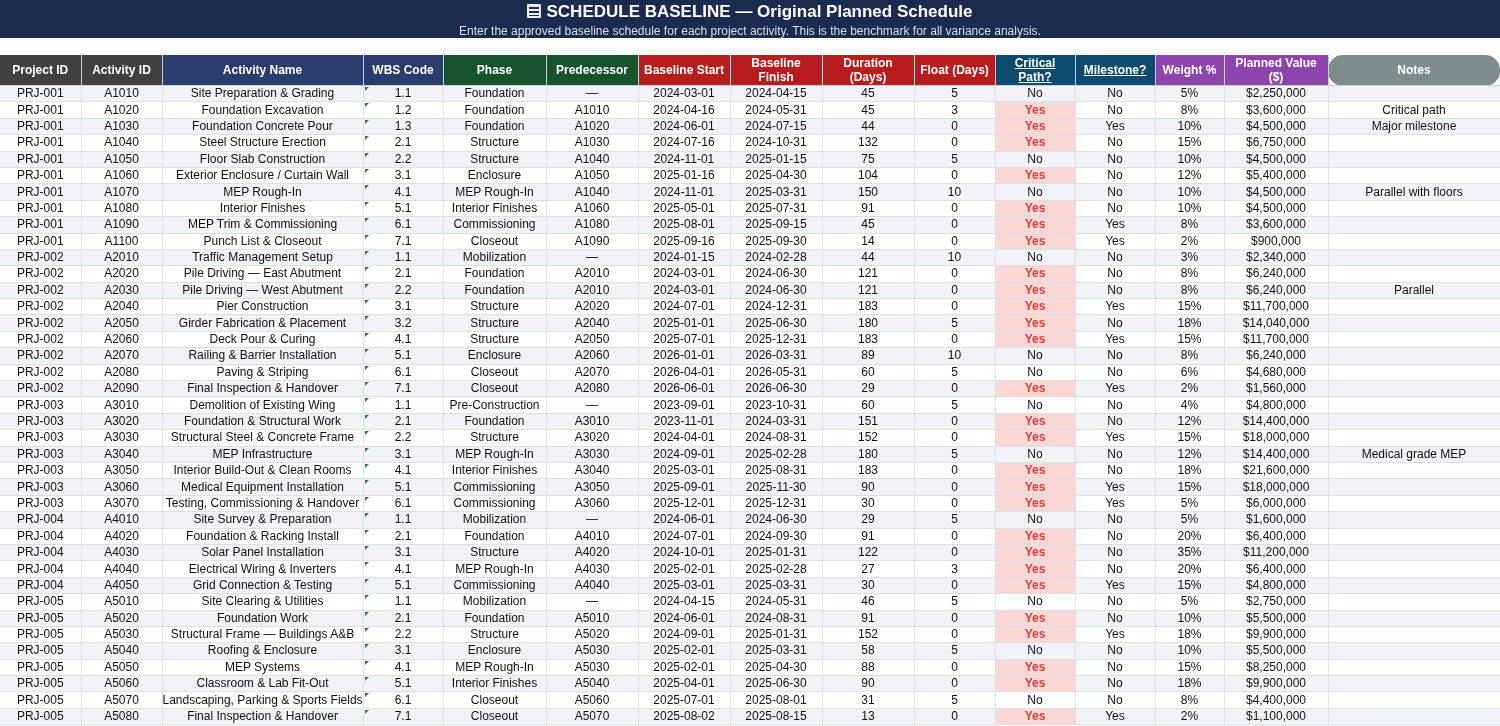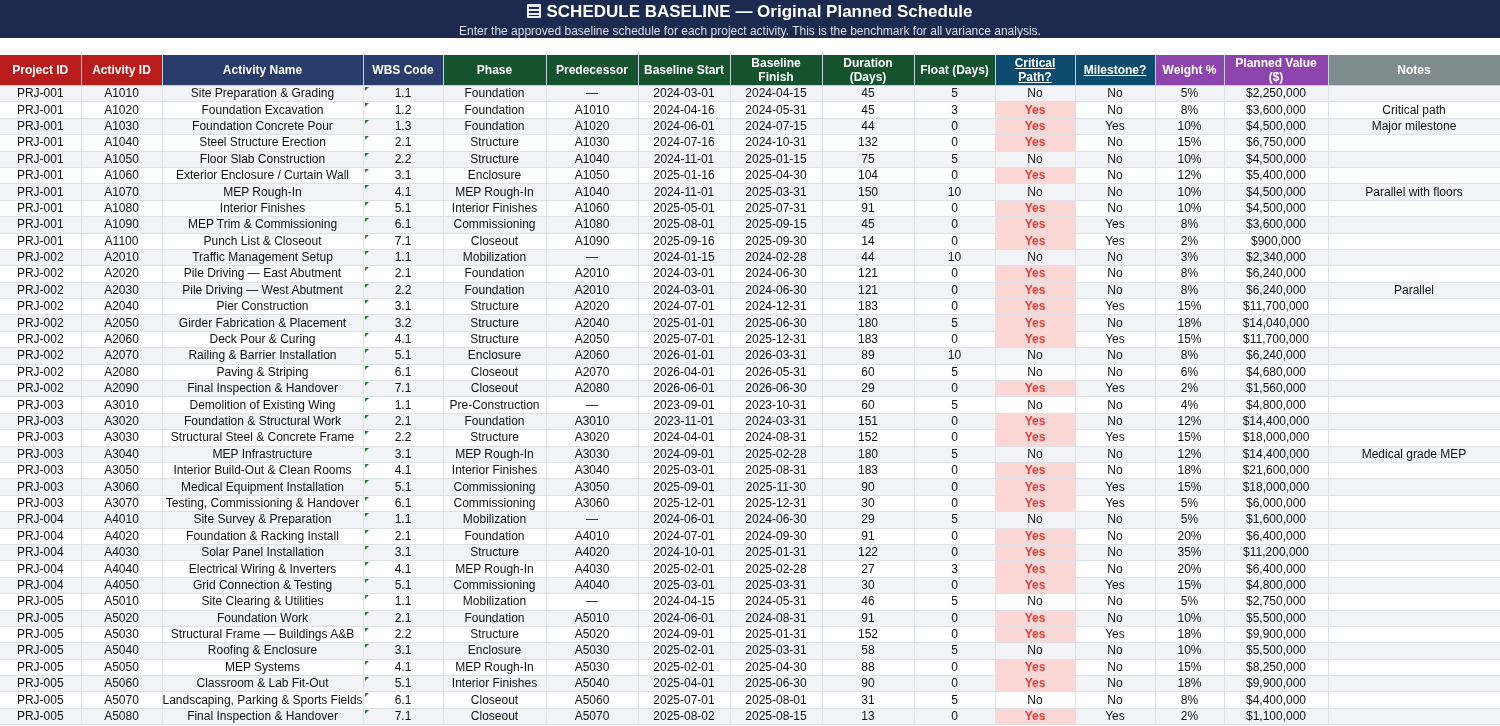--- a/index.html
+++ b/index.html
@@ -10,27 +10,27 @@
   .banner .title .ic i { position:absolute; left:2px; right:2px; height:2px; background:#1b2a4e; }
   .banner .sub { position:absolute; left:0; right:0; top:24px; font-size:12px; color:#d9dee8; line-height:14px; }
   table { position:absolute; left:0; top:55px; border-collapse:collapse; table-layout:fixed; width:1500px; }
   th { color:#fff; font-weight:bold; font-size:12px; height:30px; padding:0 2px; line-height:14px; border-right:1px solid #c9cfd8; border-bottom:1px solid #c9cfd8; text-align:center; }
   td { height:15.4px; padding:0; font-size:12px; line-height:15px; text-align:center; color:#111; border-right:1px solid #dde1e6; border-bottom:1px solid #dde1e6; white-space:nowrap; overflow:hidden; }
   tr.odd td { background:#f1f3f6; }
   tr.even td { background:#ffffff; }
   td.crit-yes { background:#fbd7d5 !important; color:#e0403a; font-weight:bold; }
   td.wbs { position:relative; }
   td.wbs::before { content:""; position:absolute; left:1px; top:1px; width:0; height:0; border-top:4px solid #1a8a2a; border-right:4px solid transparent; }
-  .h-navy { background:#b91c1c; }
+  .h-navy { background:#404040; }
   .h-navy2 { background:#2a3c6b; }
   .h-blue { background:#14532d; }
-  .h-teal { background:#14532d; }
+  .h-teal { background:#b91c1c; }
   .h-green { background:#0c4a6e;text-decoration:underline; }
   .h-purple { background:#8e44ad;margin-top:39px; }
-  .h-gray { background:#7f8c8d; }
+  .h-gray { background:#7f8c8d;border-radius:15px; }
 </style>
 </head>
 <body>
 
 <div class="banner">
   <div class="title">
     <span class="ic"><i style="top:3px"></i><i style="top:7px"></i><i style="top:11px;height:1px"></i></span><span>SCHEDULE BASELINE — Original Planned Schedule</span>
   </div>
   <div class="sub">Enter the approved baseline schedule for each project activity. This is the benchmark for all variance analysis.</div>
 </div>

